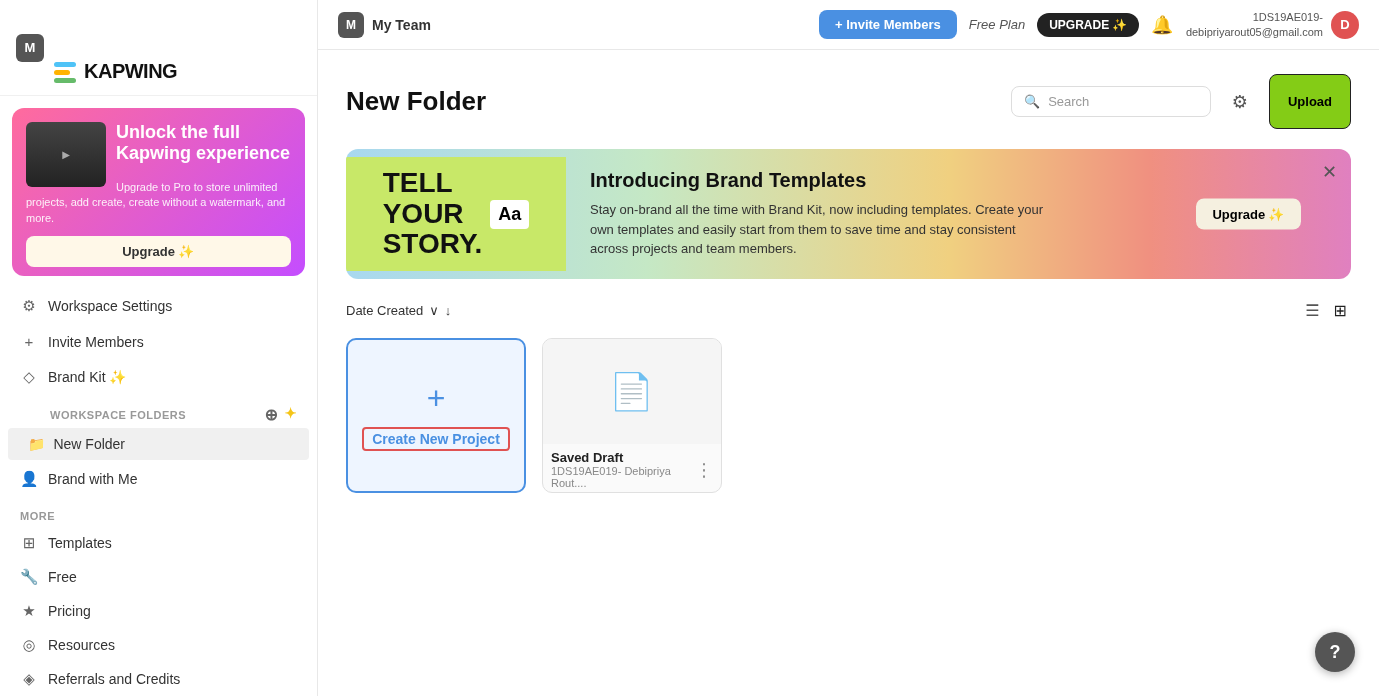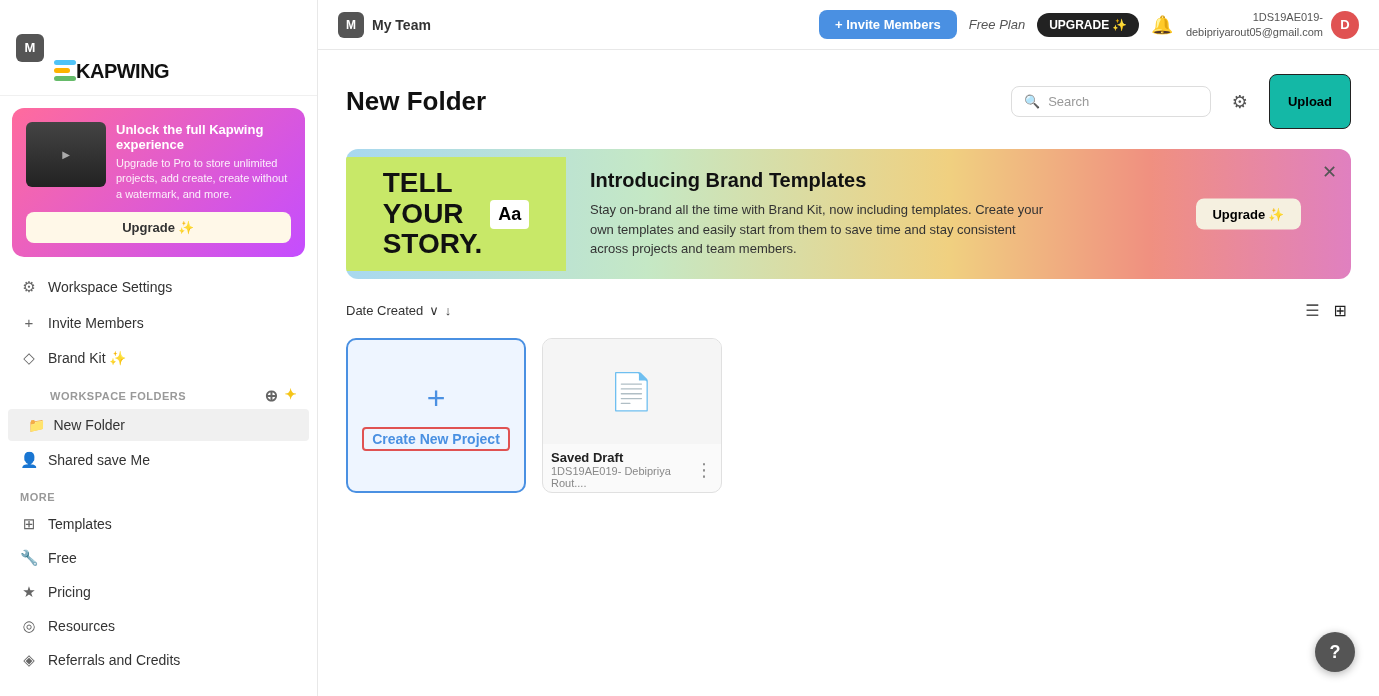--- a/index.html
+++ b/index.html
@@ -29,21 +29,21 @@
       background: #555;
       border-radius: 6px;
       color: #fff;
       font-size: 13px;
       font-weight: 700;
       display: flex; align-items: center; justify-content: center;
       margin-right: 10px;
     }
 
     .logo-container {
-      display: flex; align-items: flex-start;  margin-top: 48px;
+      display: flex; align-items: flex-end; gap: 8px; margin-top: 48px;
     }
 
     .logo-icon {
       display: flex; flex-direction: column; gap: 3px;
     }
 
     .logo-bar {
       height: 5px; border-radius: 3px;
     }
 
@@ -72,21 +72,21 @@
       position: relative;
     }
 
     .upgrade-banner-image-inner {
       width: 100%; height: 100%;
       background: linear-gradient(180deg, #444 0%, #222 100%);
       display: flex; align-items: center; justify-content: center;
     }
 
     .upgrade-banner-title {
-      font-size: 13px; font-weight: 700; margin-bottom: 4px;
+      font-size: 18px; font-weight: 700; margin-bottom: 16px;
     }
 
     .upgrade-banner-desc {
       font-size: 11px; opacity: 0.9; line-height: 1.4;
     }
 
     .upgrade-banner-btn {
       display: block;
       width: 100%;
       margin-top: 10px;
@@ -271,21 +271,21 @@
 
     .settings-icon-btn {
       cursor: pointer;
       font-size: 18px;
       color: #555;
       width: 34px; height: 34px;
       display: flex; align-items: center; justify-content: center;
     }
 
     .upload-btn {
-      background: #14b8a6;
+      background: #84cc16;
       border: 1.5px solid #222;
       border-radius: 8px;
       padding: 19px 18px;
       font-size: 13px;
       font-weight: 600;
       cursor: pointer;
     }
 
     
     .promo-banner {
@@ -499,21 +499,21 @@
       <span style="cursor:pointer;font-size:14px;color:#f5c518;">✦</span>
     </div>
   </div>
   <div class="folder-item">
     <span>📁</span>
     <span>New Folder</span>
   </div>
 
   <div class="shared-item">
     <span class="sidebar-nav-icon">👤</span>
-    <span>Shared save Me</span>
+    <span>Brand with Me</span>
   </div>
 
   <div class="sidebar-more-label">MORE</div>
   <div class="sidebar-bottom-item">
     <span class="sidebar-nav-icon">⊞</span>
     <span>Templates</span>
   </div>
   <div class="sidebar-bottom-item">
     <span class="sidebar-nav-icon">🔧</span>
     <span>Free</span>

